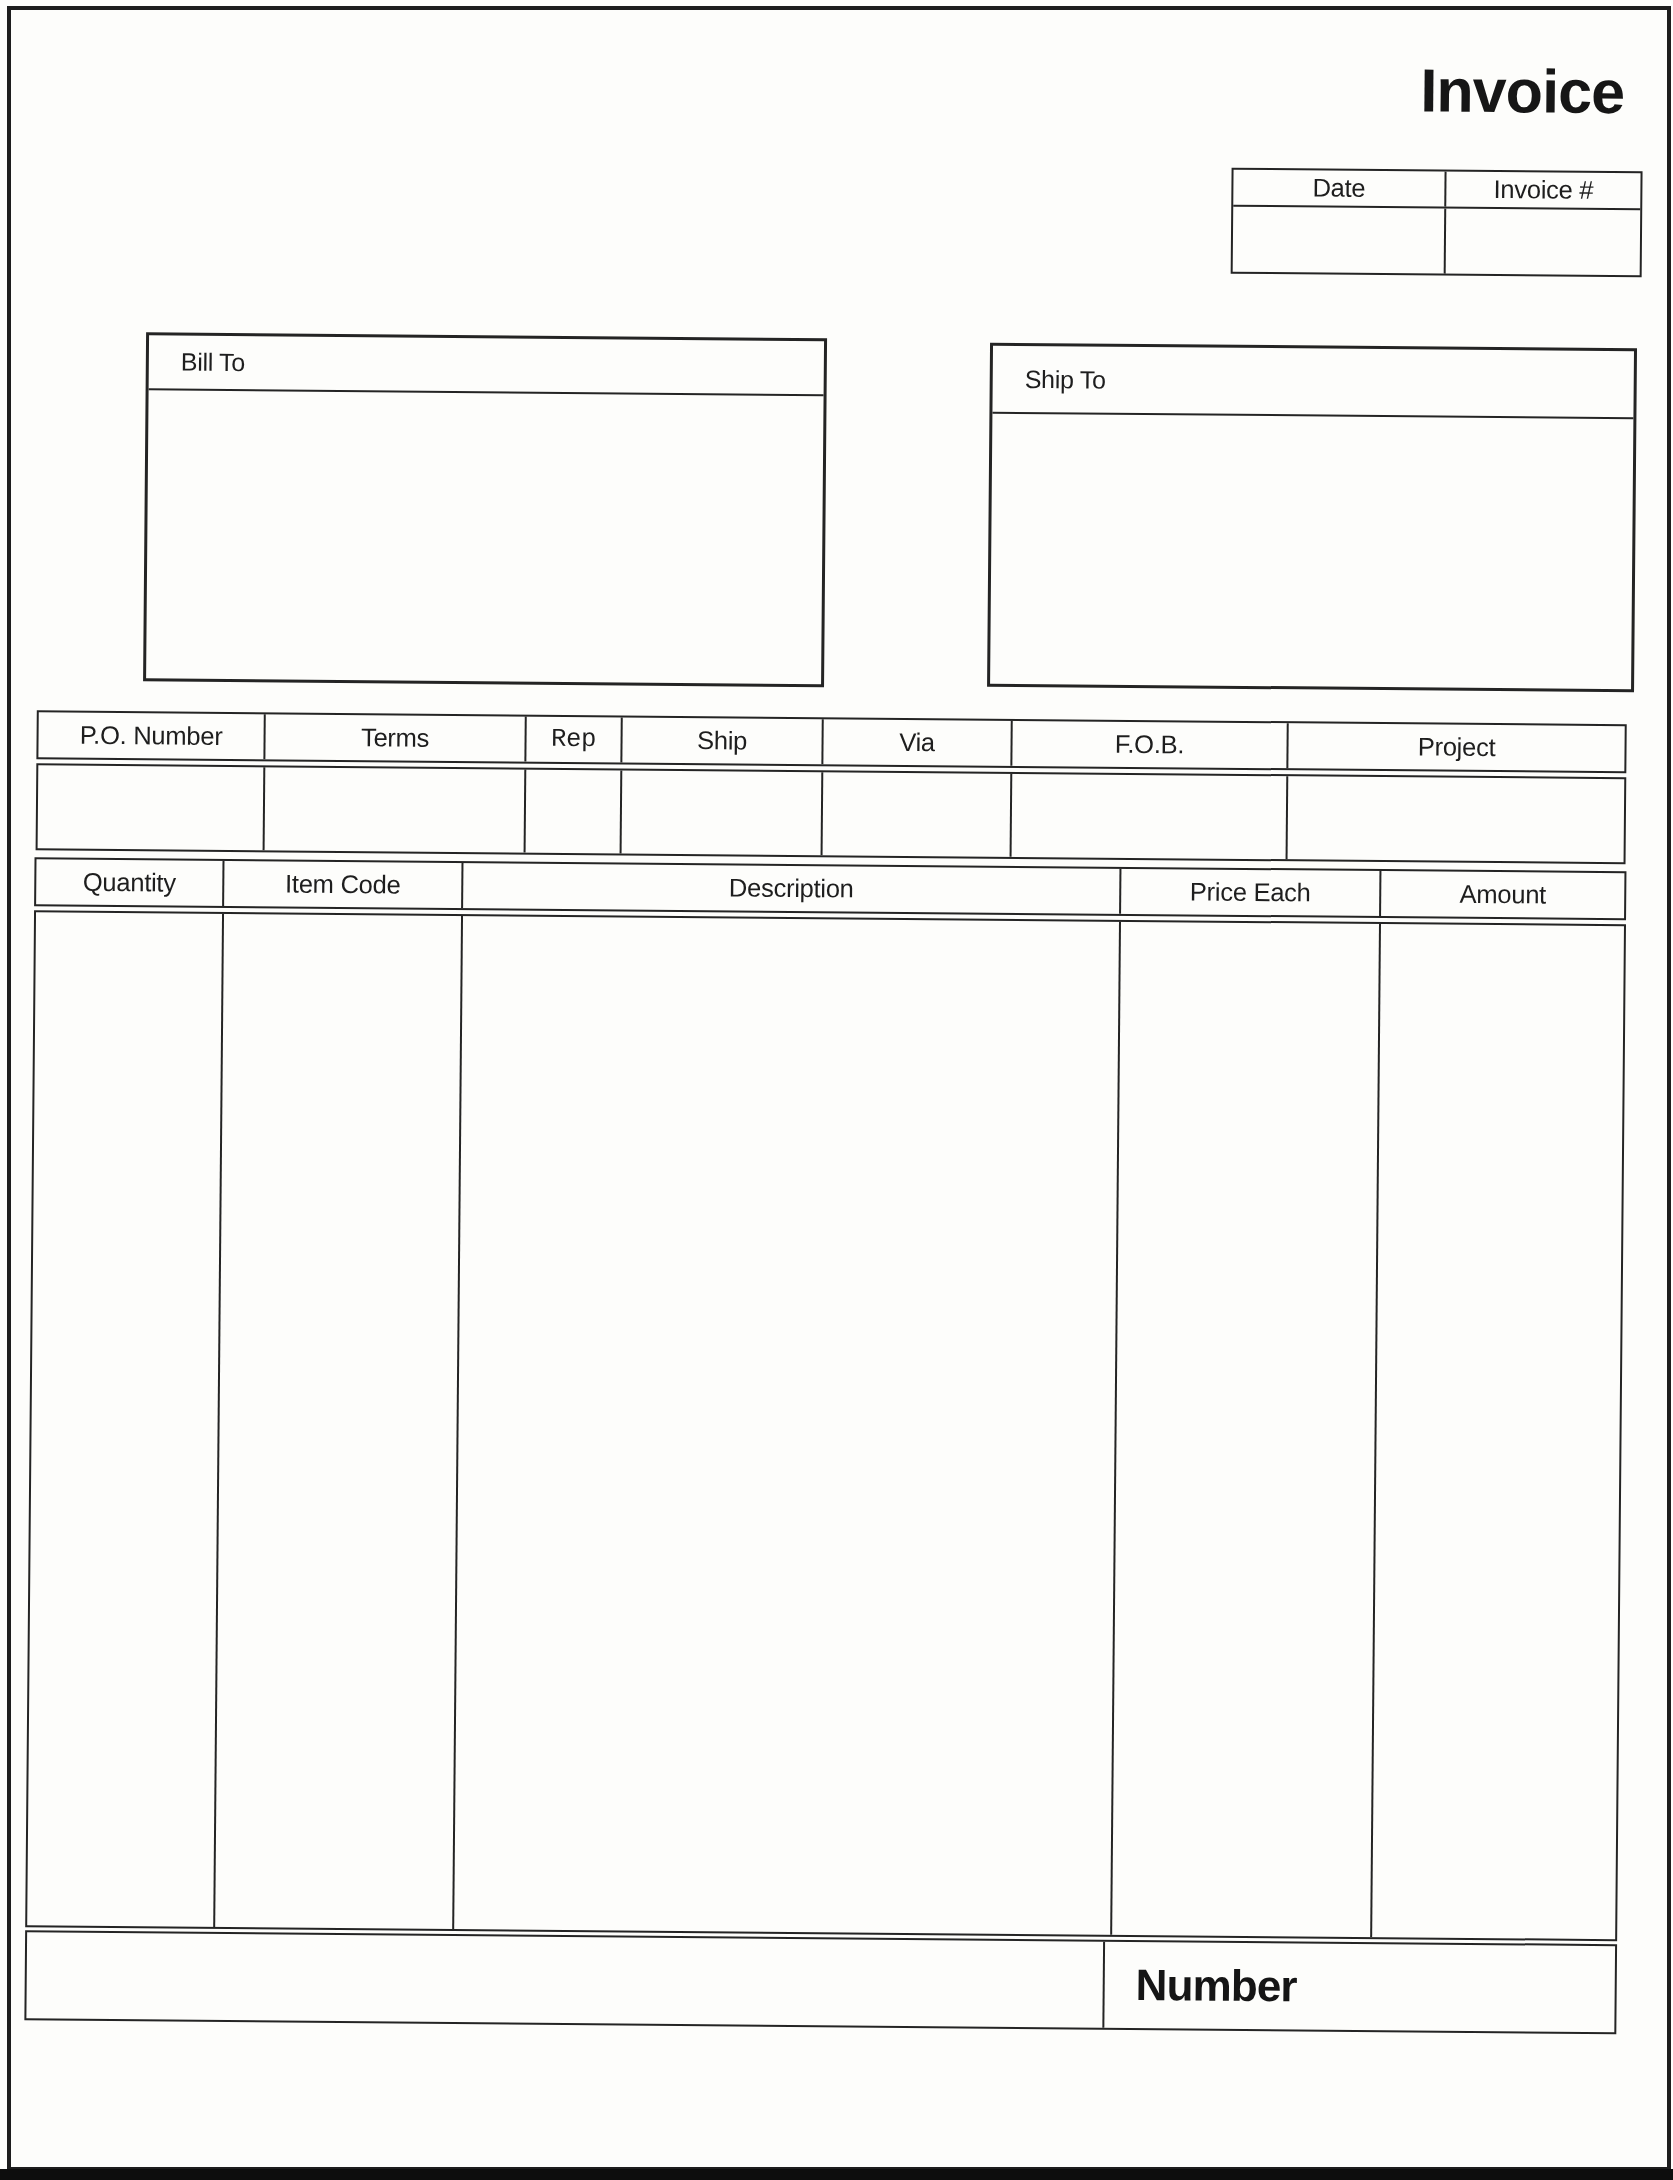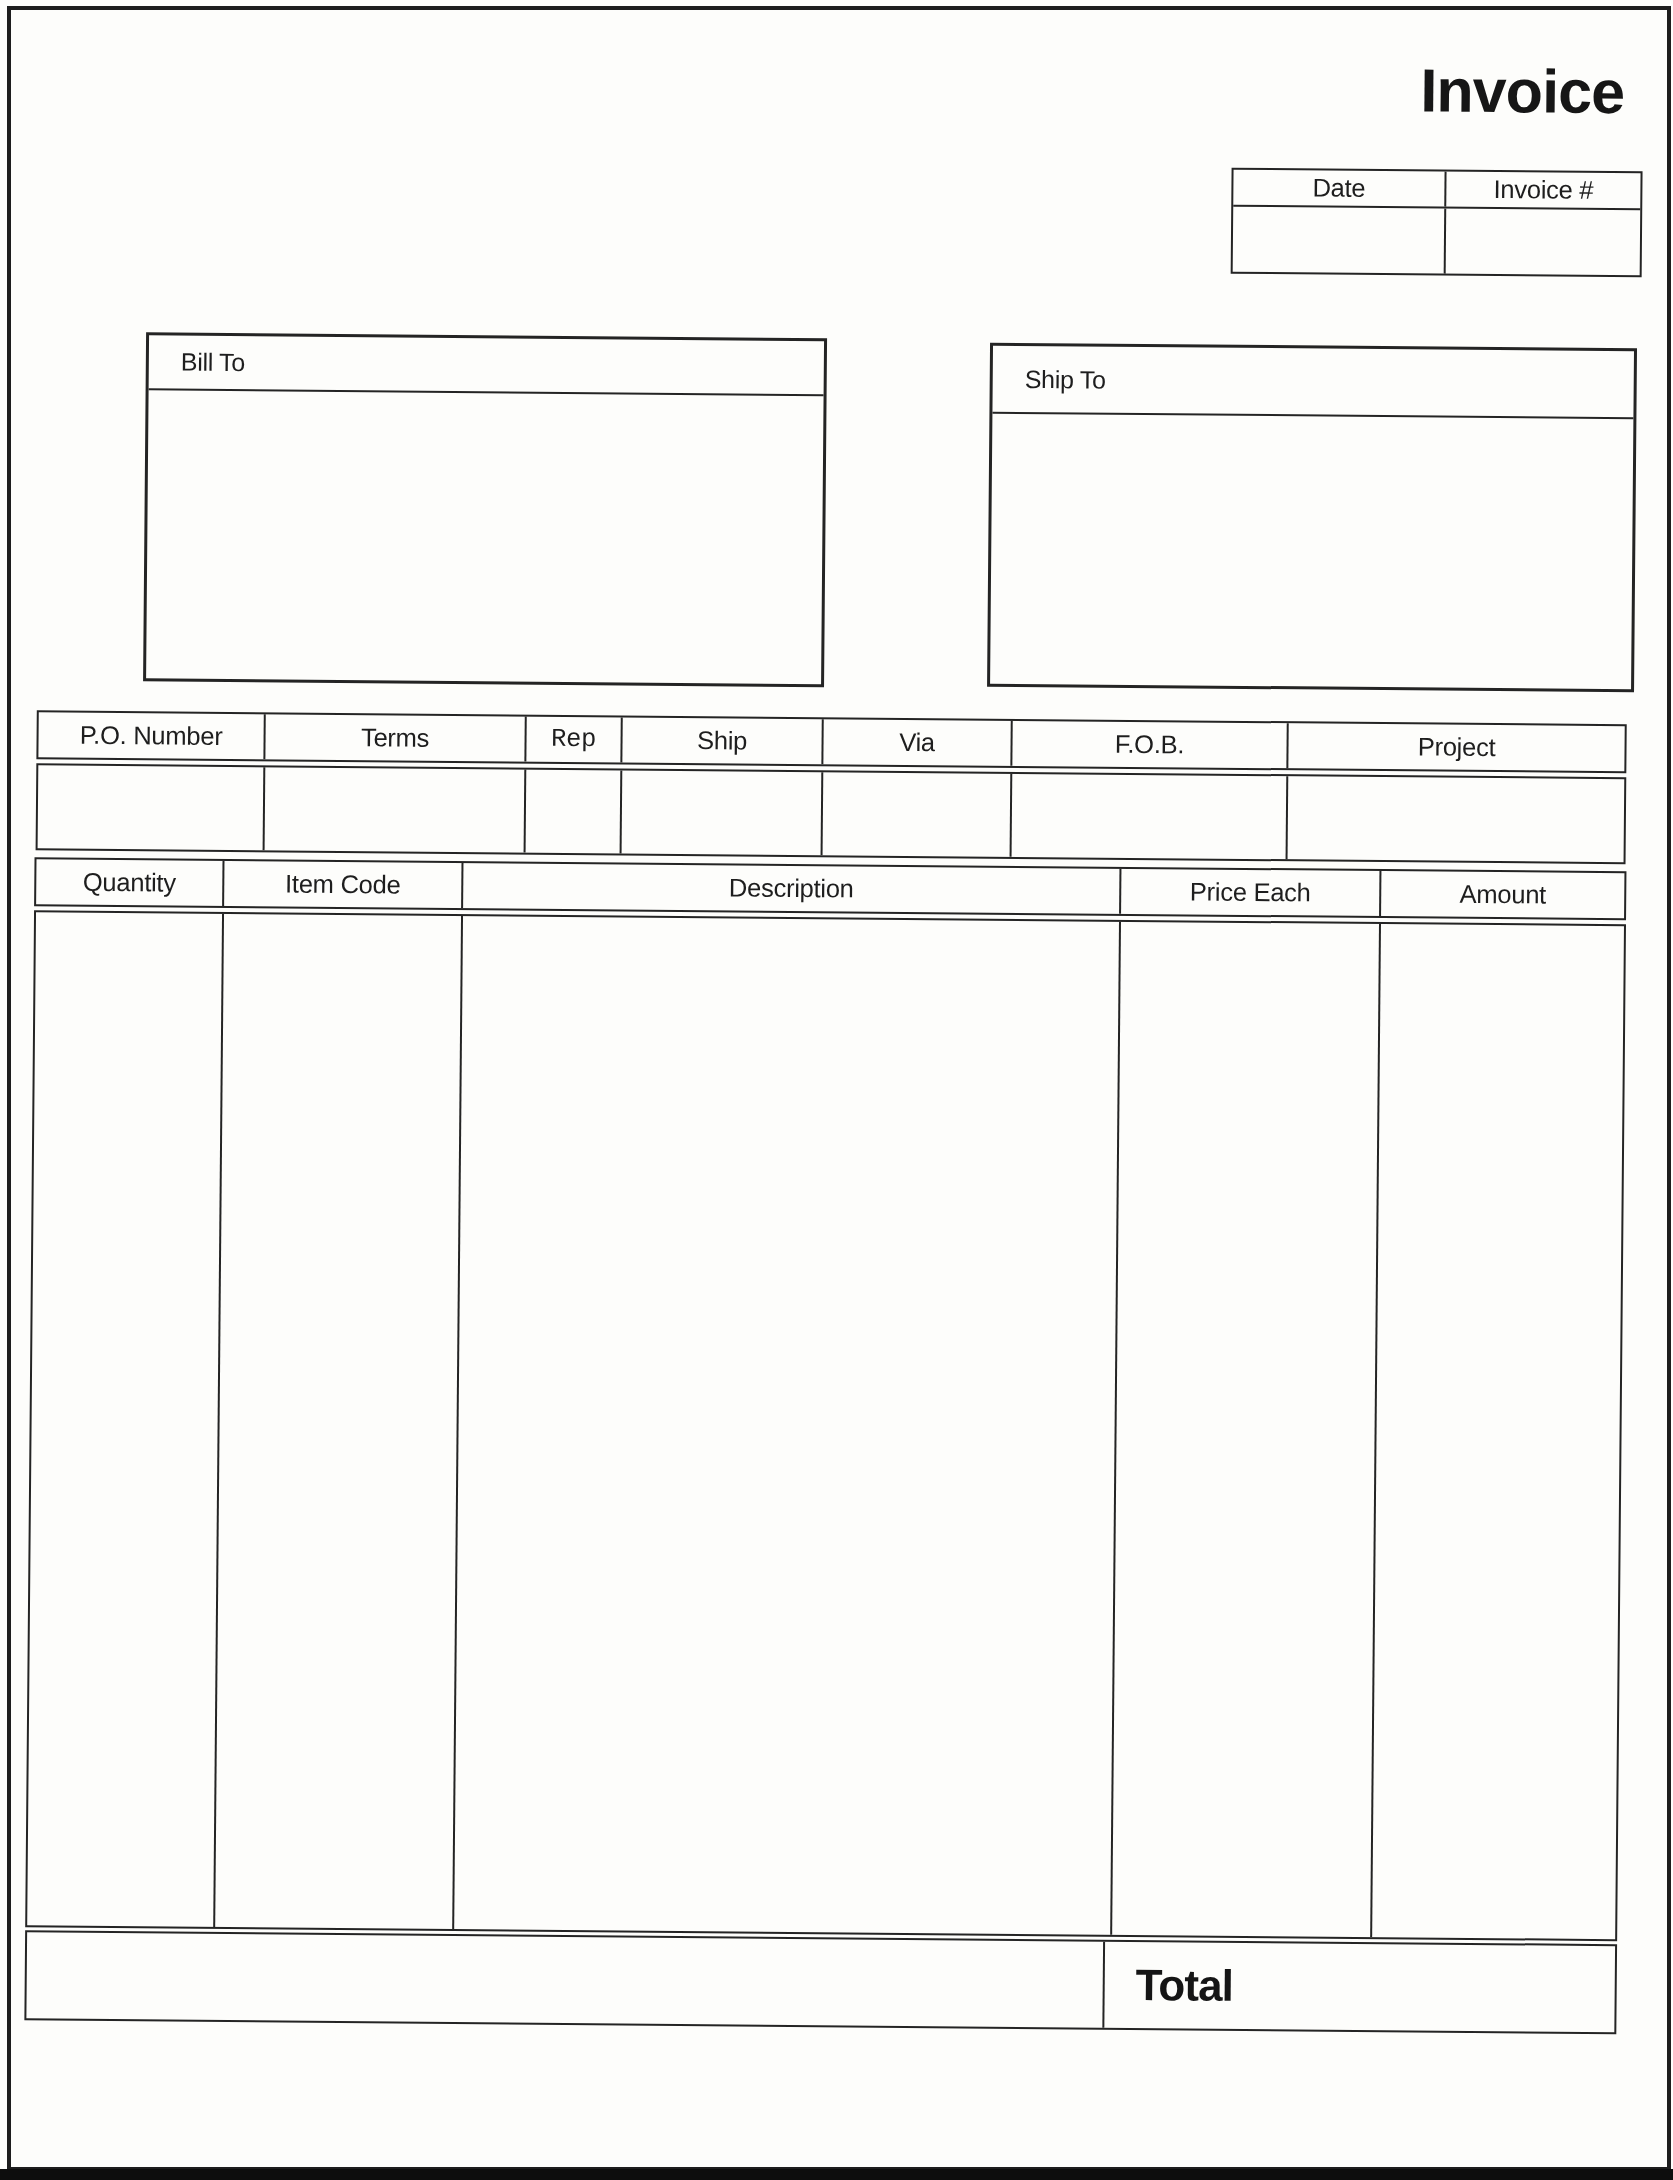--- a/index.html
+++ b/index.html
@@ -185,21 +185,21 @@
       <div class="cell it-c0"></div>
       <div class="cell it-c1"></div>
       <div class="cell it-c2"></div>
       <div class="cell it-c3"></div>
       <div class="cell it-c4 last"></div>
     </div>
 
     <div class="total-row">
       <div class="tr-left"></div>
       <div class="tr-cell">
-        <span class="total-label">Total</span>
+        <span class="total-label">Number</span>
         <span class="total-value"></span>
       </div>
     </div>
 
   </div>
 
   <div class="frame"></div>
   <div class="bottom-band"></div>
 </div>
 

